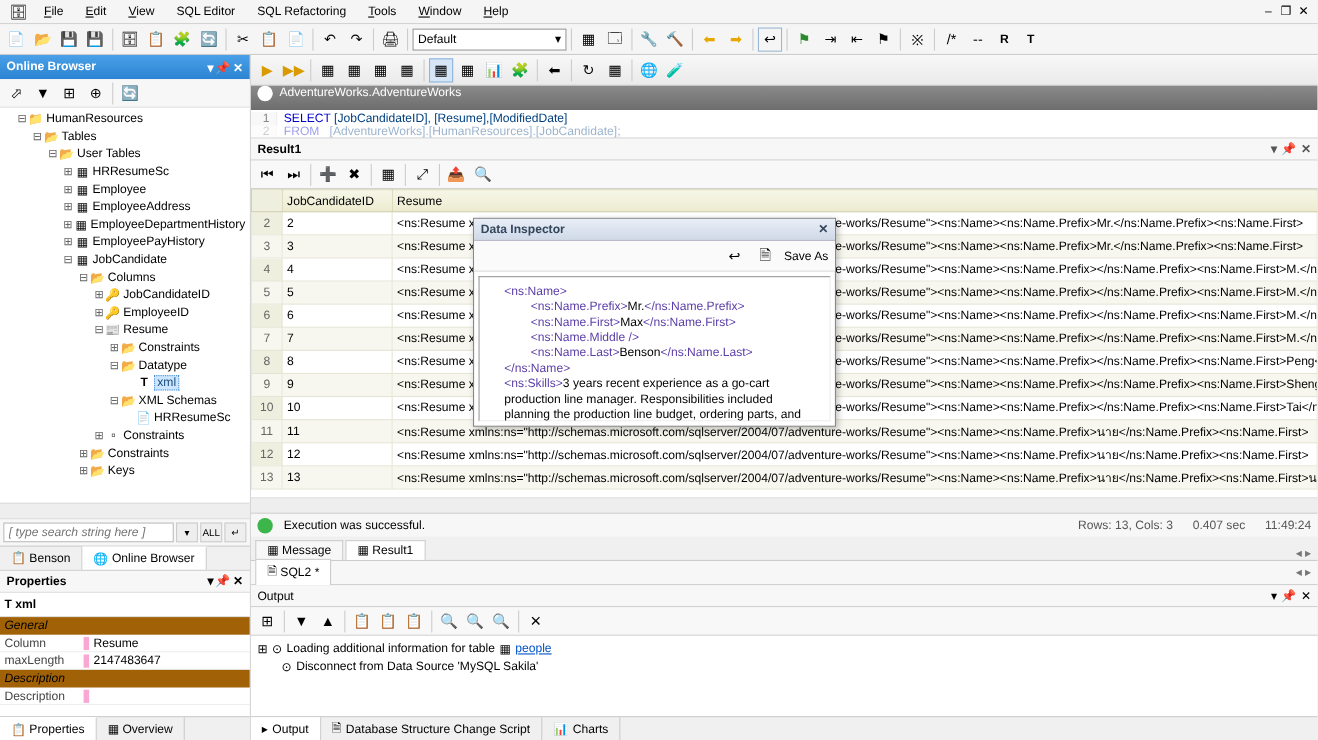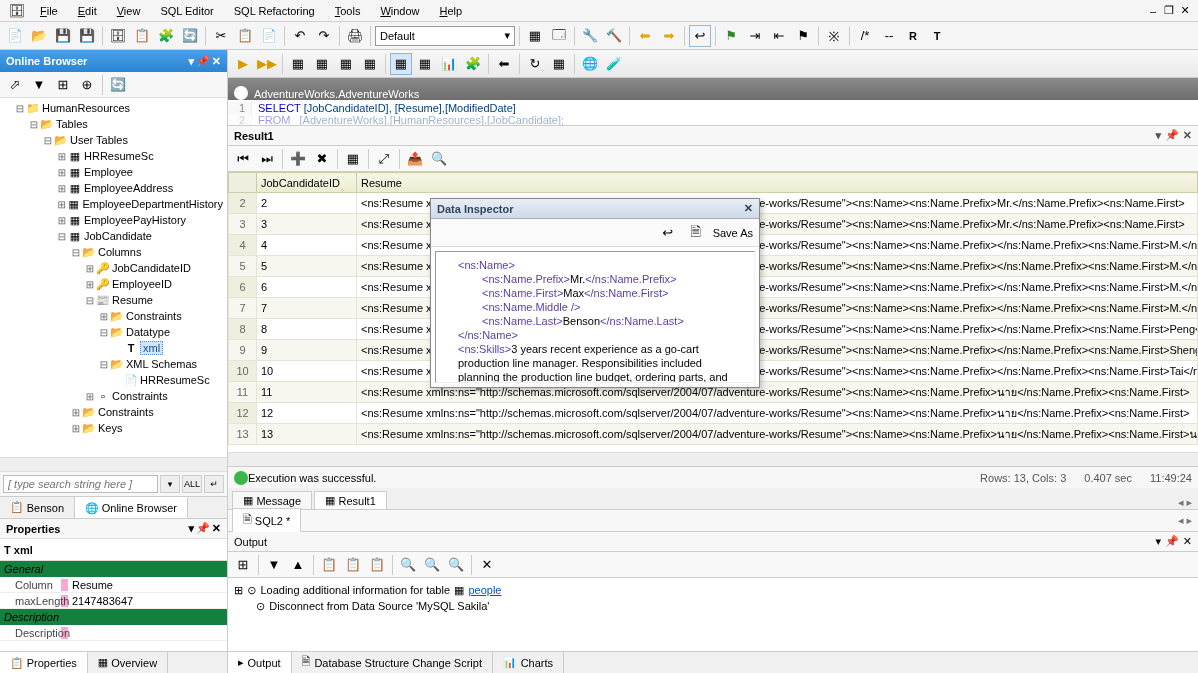--- a/index.html
+++ b/index.html
@@ -32,26 +32,26 @@
 .searchbox .sb-btn { width: 20px; border: 1px solid #ccc; background: #eee; margin-left: 2px; display: inline-flex; align-items: center; justify-content: center; font-size: 9px; }
 .left-tabs { display: flex; border-top: 1px solid #ccc; background: #f0f0f0; height: 22px; }
 .left-tab { padding: 2px 10px; border-right: 1px solid #ccc; display: flex; align-items: center; gap: 3px; cursor: default; }
 .left-tab.active { background: #fff; border-top: 1px solid #fff; }
 .prop-panel { border-top: 1px solid #ccc; display: flex; flex-direction: column; }
 .prop-header { height: 20px; background: #f7f7f7; border-bottom: 1px solid #ddd; display: flex; align-items: center; padding: 0 6px; font-weight: bold; }
 .prop-header .header-btns { margin-left: auto; display: flex; gap: 2px; }
 .prop-top { height: 22px; border-bottom: 1px solid #ddd; display: flex; align-items: center; padding: 0 4px; background: #fff; }
 .prop-grid { background: #fff; }
 .prop-row { display: flex; border-bottom: 1px solid #eee; height: 16px; align-items: center; }
-.prop-key { width: 68px; padding-left: 15px; color: #444; border-right: 7px solid #f9a8d4; }
+.prop-key { width: 81px; padding-left: 4px; color: #444; border-right: 5px solid #f9a8d4; }
 .prop-val { padding-left: 4px; }
-.prop-section { background: #15803d; font-style: italic; padding-left: 4px; height: 16px; display: flex; align-items: center; }
+.prop-section { background: #a16207; font-style: italic; padding-left: 4px; height: 16px; display: flex; align-items: center; }
 .right-panel { flex: 1; display: flex; flex-direction: column; overflow: hidden; }
 .editor-toolbar { height: 28px; background: linear-gradient(#f8f8f8,#eaeaea); border-bottom: 1px solid #ccc; display: flex; align-items: center; gap: 2px; padding: 0 4px; }
-.editor-tab-bar { height: 22px; background: linear-gradient(#8a8a8a,#6d6d6d); color: #fff; display: flex; align-items: flex-end; padding: 0 6px; gap: 6px; }
+.editor-tab-bar { height: 22px; background: linear-gradient(#8a8a8a,#6d6d6d); color: #fff; display: flex; align-items: flex-start; padding: 0 6px; gap: 6px; }
 .editor-tab-bar .db-icon { width: 14px; height: 14px; background: #fff; border-radius: 50%; display: inline-block; }
 .sql-editor { background: #fff; border-bottom: 1px solid #ccc; font-family: Consolas, monospace; font-size: 12px; padding: 2px 0; height: 26px; overflow: hidden; }
 .sql-line { display: flex; }
 .sql-gutter { width: 24px; text-align: right; color: #888; padding-right: 6px; background: #f8f8f8; border-right: 1px solid #eee; }
 .sql-text { padding-left: 6px; white-space: pre; }
 .kw { color: #0000cc; } .id { color: #004080; }
 .result-header { height: 20px; background: #f7f7f7; border-bottom: 1px solid #ccc; display: flex; align-items: center; padding: 0 6px; font-weight: bold; }
 .result-header .header-btns { margin-left: auto; display: flex; gap: 4px; color: #555; }
 .result-toolbar { height: 26px; border-bottom: 1px solid #ccc; display: flex; align-items: center; gap: 2px; padding: 0 4px; background: #f8f8f8; }
 .grid-wrap { position: relative; flex: 0 0 auto; height: 280px; overflow: hidden; background: #fff; }
@@ -63,21 +63,21 @@
 .grid .col1 { width: 100px; }
 .grid .col2 { width: auto; }
 .inspector { position: absolute; left: 430px; top: 198px; width: 330px; background: #fff; border: 1px solid #888; box-shadow: 2px 2px 6px rgba(0,0,0,0.25); z-index: 50; }
 .inspector-title { background: linear-gradient(#e8eef6,#cfd9e8); height: 20px; display: flex; align-items: center; padding: 0 6px; font-weight: bold; color: #33465c; border-bottom: 1px solid #aab; }
 .inspector-title .close { margin-left: auto; cursor: default; }
 .inspector-toolbar { height: 28px; display: flex; align-items: center; justify-content: flex-end; gap: 6px; padding: 0 6px; border-bottom: 1px solid #ddd; background: #fafafa; }
 .inspector-body { height: 132px; overflow: auto; padding: 6px 10px; font-family: Consolas, monospace; font-size: 11px; color: #5c3ea8; line-height: 14px; border: 1px inset #eee; margin: 4px; }
 .inspector-body .tag { color: #5c3ea8; }
 .inspector-body .txt { color: #000; }
 .inspector-body .plain { color: #000; font-family: "Segoe UI", Tahoma, sans-serif; }
-.status-row { height: 22px; border-top: 1px solid #ccc; background: #f7f7f7; display: flex; align-items: center; padding: 0 6px; }
+.status-row { height: 22px; border-top: 1px solid #ccc; background: #f7f7f7; display: flex; align-items: center; padding: 0 6px; gap: 10px; }
 .status-row .status-icon { width: 14px; height: 14px; border-radius: 50%; background: #3cb54a; display: inline-block; }
 .status-right { margin-left: auto; display: flex; gap: 18px; color: #555; }
 .msg-tabs { height: 22px; display: flex; align-items: flex-end; border-bottom: 1px solid #ccc; background: #f0f0f0; padding-left: 4px; }
 .msg-tab { padding: 2px 10px; border: 1px solid #ccc; border-bottom: none; background: #f7f7f7; margin-right: 2px; display: flex; align-items: center; gap: 3px; cursor: default; }
 .msg-tab.active { background: #fff; }
 .sql-tabs { height: 22px; display: flex; align-items: center; border-bottom: 1px solid #ccc; background: #f7f7f7; padding-left: 4px; }
 .sql-tab { padding: 2px 10px; border: 1px solid #ccc; background: #fff; display: flex; align-items: center; gap: 3px; cursor: default; }
 .output-panel { flex: 1; display: flex; flex-direction: column; min-height: 0; }
 .output-header { height: 20px; background: #f7f7f7; border-bottom: 1px solid #ccc; display: flex; align-items: center; padding: 0 6px; }
 .output-header .header-btns { margin-left: auto; display: flex; gap: 4px; }

